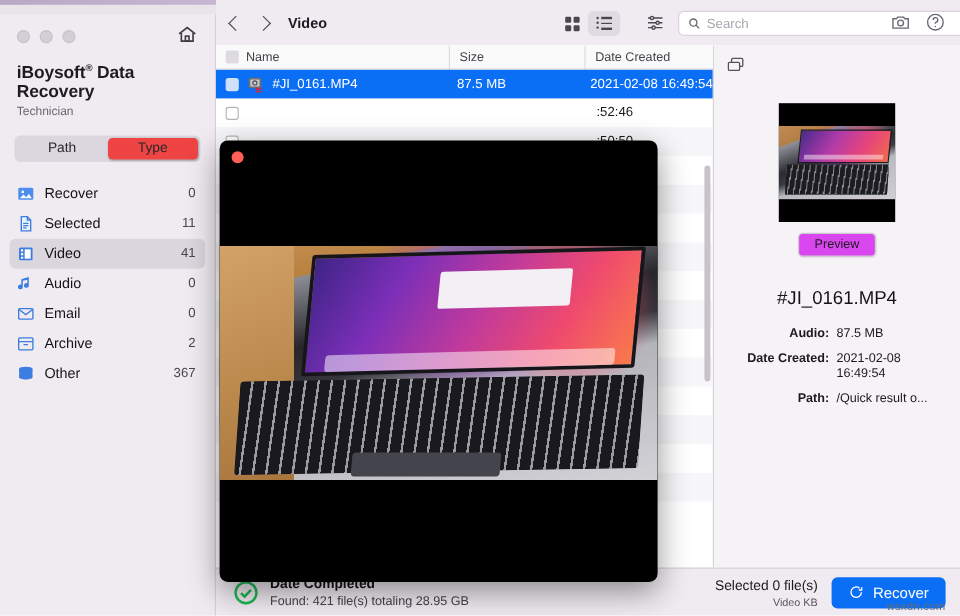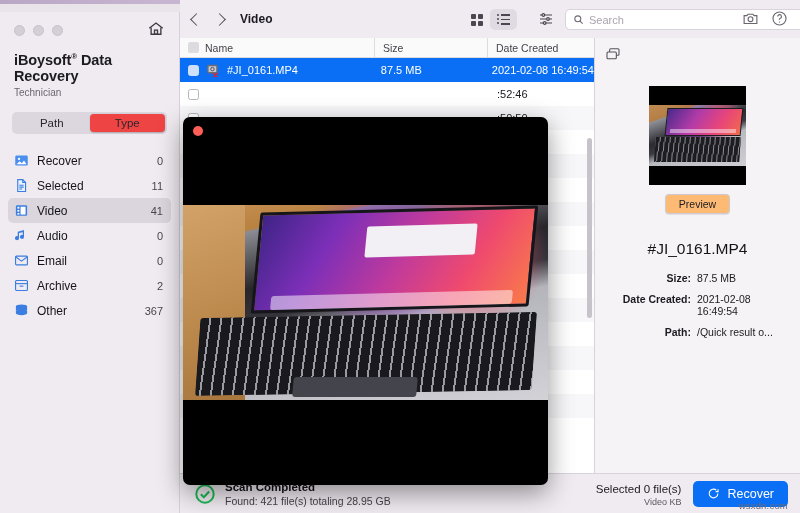--- a/index.html
+++ b/index.html
@@ -184,21 +184,21 @@
     background: rgba(255,255,255,.45); transform: skewX(-6deg);
   }
   .photo .kb {
     position: absolute; left: 6%; top: 52%; width: 88%; height: 40%;
     background: repeating-linear-gradient(96deg, #1c1c21 0 4px, #8e8e96 4px 5px),
                 #2a2a30;
     transform: skewX(-4deg);
   }
   .pv-preview-btn {
     margin-top: 9px; padding: 3px 13px; font-size: 10.5px; color: #1d1b20;
-    background: #fdba74; border: 1px solid #cfc9d1; border-radius: 4px;
+    background: #d946ef; border: 1px solid #cfc9d1; border-radius: 4px;
     box-shadow: 0 0.5px 1px rgba(0,0,0,.08);
   }
   .pv-name { margin-top: 26px; font-size: 15.5px; color: #16141a; }
   .pv-meta { margin-top: 14px; width: 100%; padding: 0 14px; }
   .pv-line { display: flex; font-size: 10.5px; color: #1c1a20; margin-bottom: 9px; }
   .pv-k { width: 88px; text-align: right; font-weight: bold; padding-right: 6px; }
   .pv-v { flex: 1; }
 
   
   .statusbar {
@@ -622,21 +622,21 @@
               <div class="kb"></div>
           </div>
         </div>
 
         <div class="pv-preview-btn">Preview</div>
 
         <div class="pv-name">#JI_0161.MP4</div>
 
         <div class="pv-meta">
           <div class="pv-line">
-            <span class="pv-k">Size:</span>
+            <span class="pv-k">Audio:</span>
             <span class="pv-v">87.5 MB</span>
           </div>
           <div class="pv-line">
             <span class="pv-k">Date Created:</span>
             <span class="pv-v">2021-02-08 16:49:54</span>
           </div>
           <div class="pv-line">
             <span class="pv-k">Path:</span>
             <span class="pv-v">/Quick result o...</span>
           </div>
@@ -645,21 +645,21 @@
     </div>
 
     <div class="statusbar">
       <span class="sb-check">
         <svg viewBox="0 0 24 24" fill="none" stroke="#1db954" stroke-width="2.2">
             <circle cx="12" cy="12" r="9.5"></circle>
             <path d="M7.5 12.3l3.2 3.2 5.8-6.2"></path>
           </svg>
       </span>
       <div class="sb-text">
-        <div class="sb-t1">Scan Completed</div>
+        <div class="sb-t1">Date Completed</div>
         <div class="sb-t2">Found: 421 file(s) totaling 28.95 GB</div>
       </div>
       <div class="sb-right">
         <div class="sb-sel">
           <div class="sb-sel-1">Selected 0 file(s)</div>
           <div class="sb-sel-2">Video KB</div>
         </div>
         <div class="recover-btn">
           <svg viewBox="0 0 24 24" fill="none" stroke="#ffffff" stroke-width="2">
               <path d="M20 12a8 8 0 1 1-2.8-6.1"></path>

